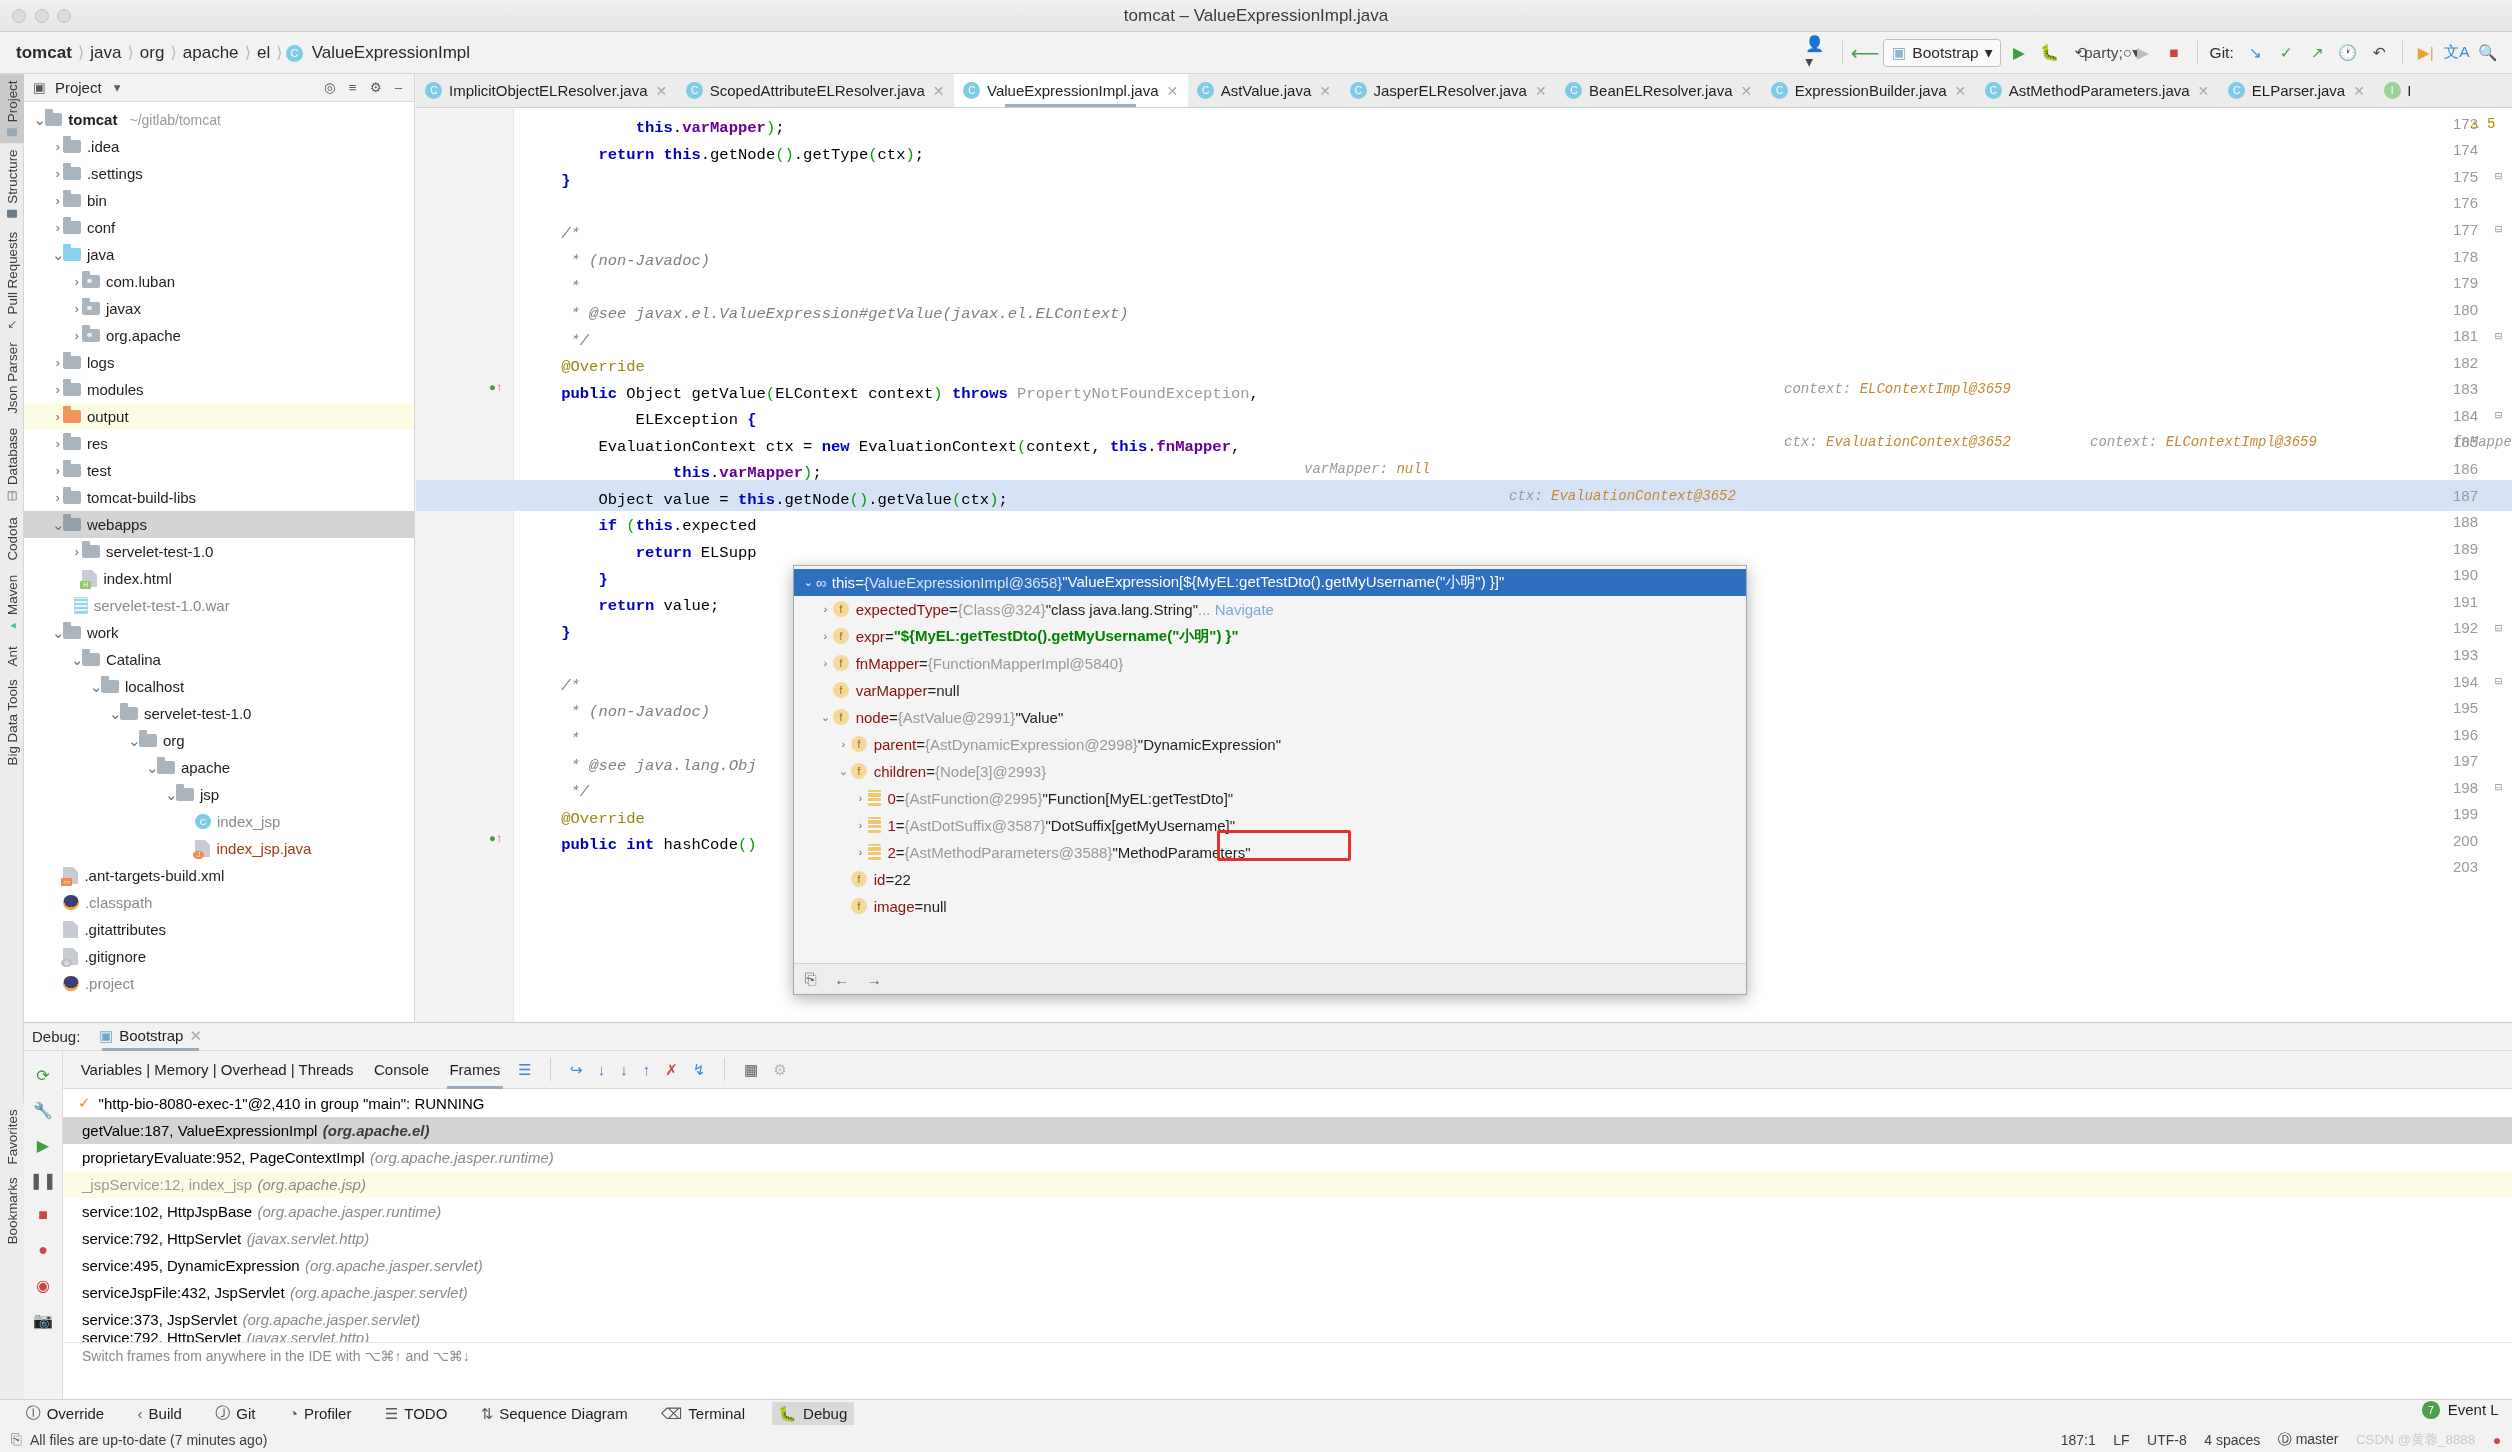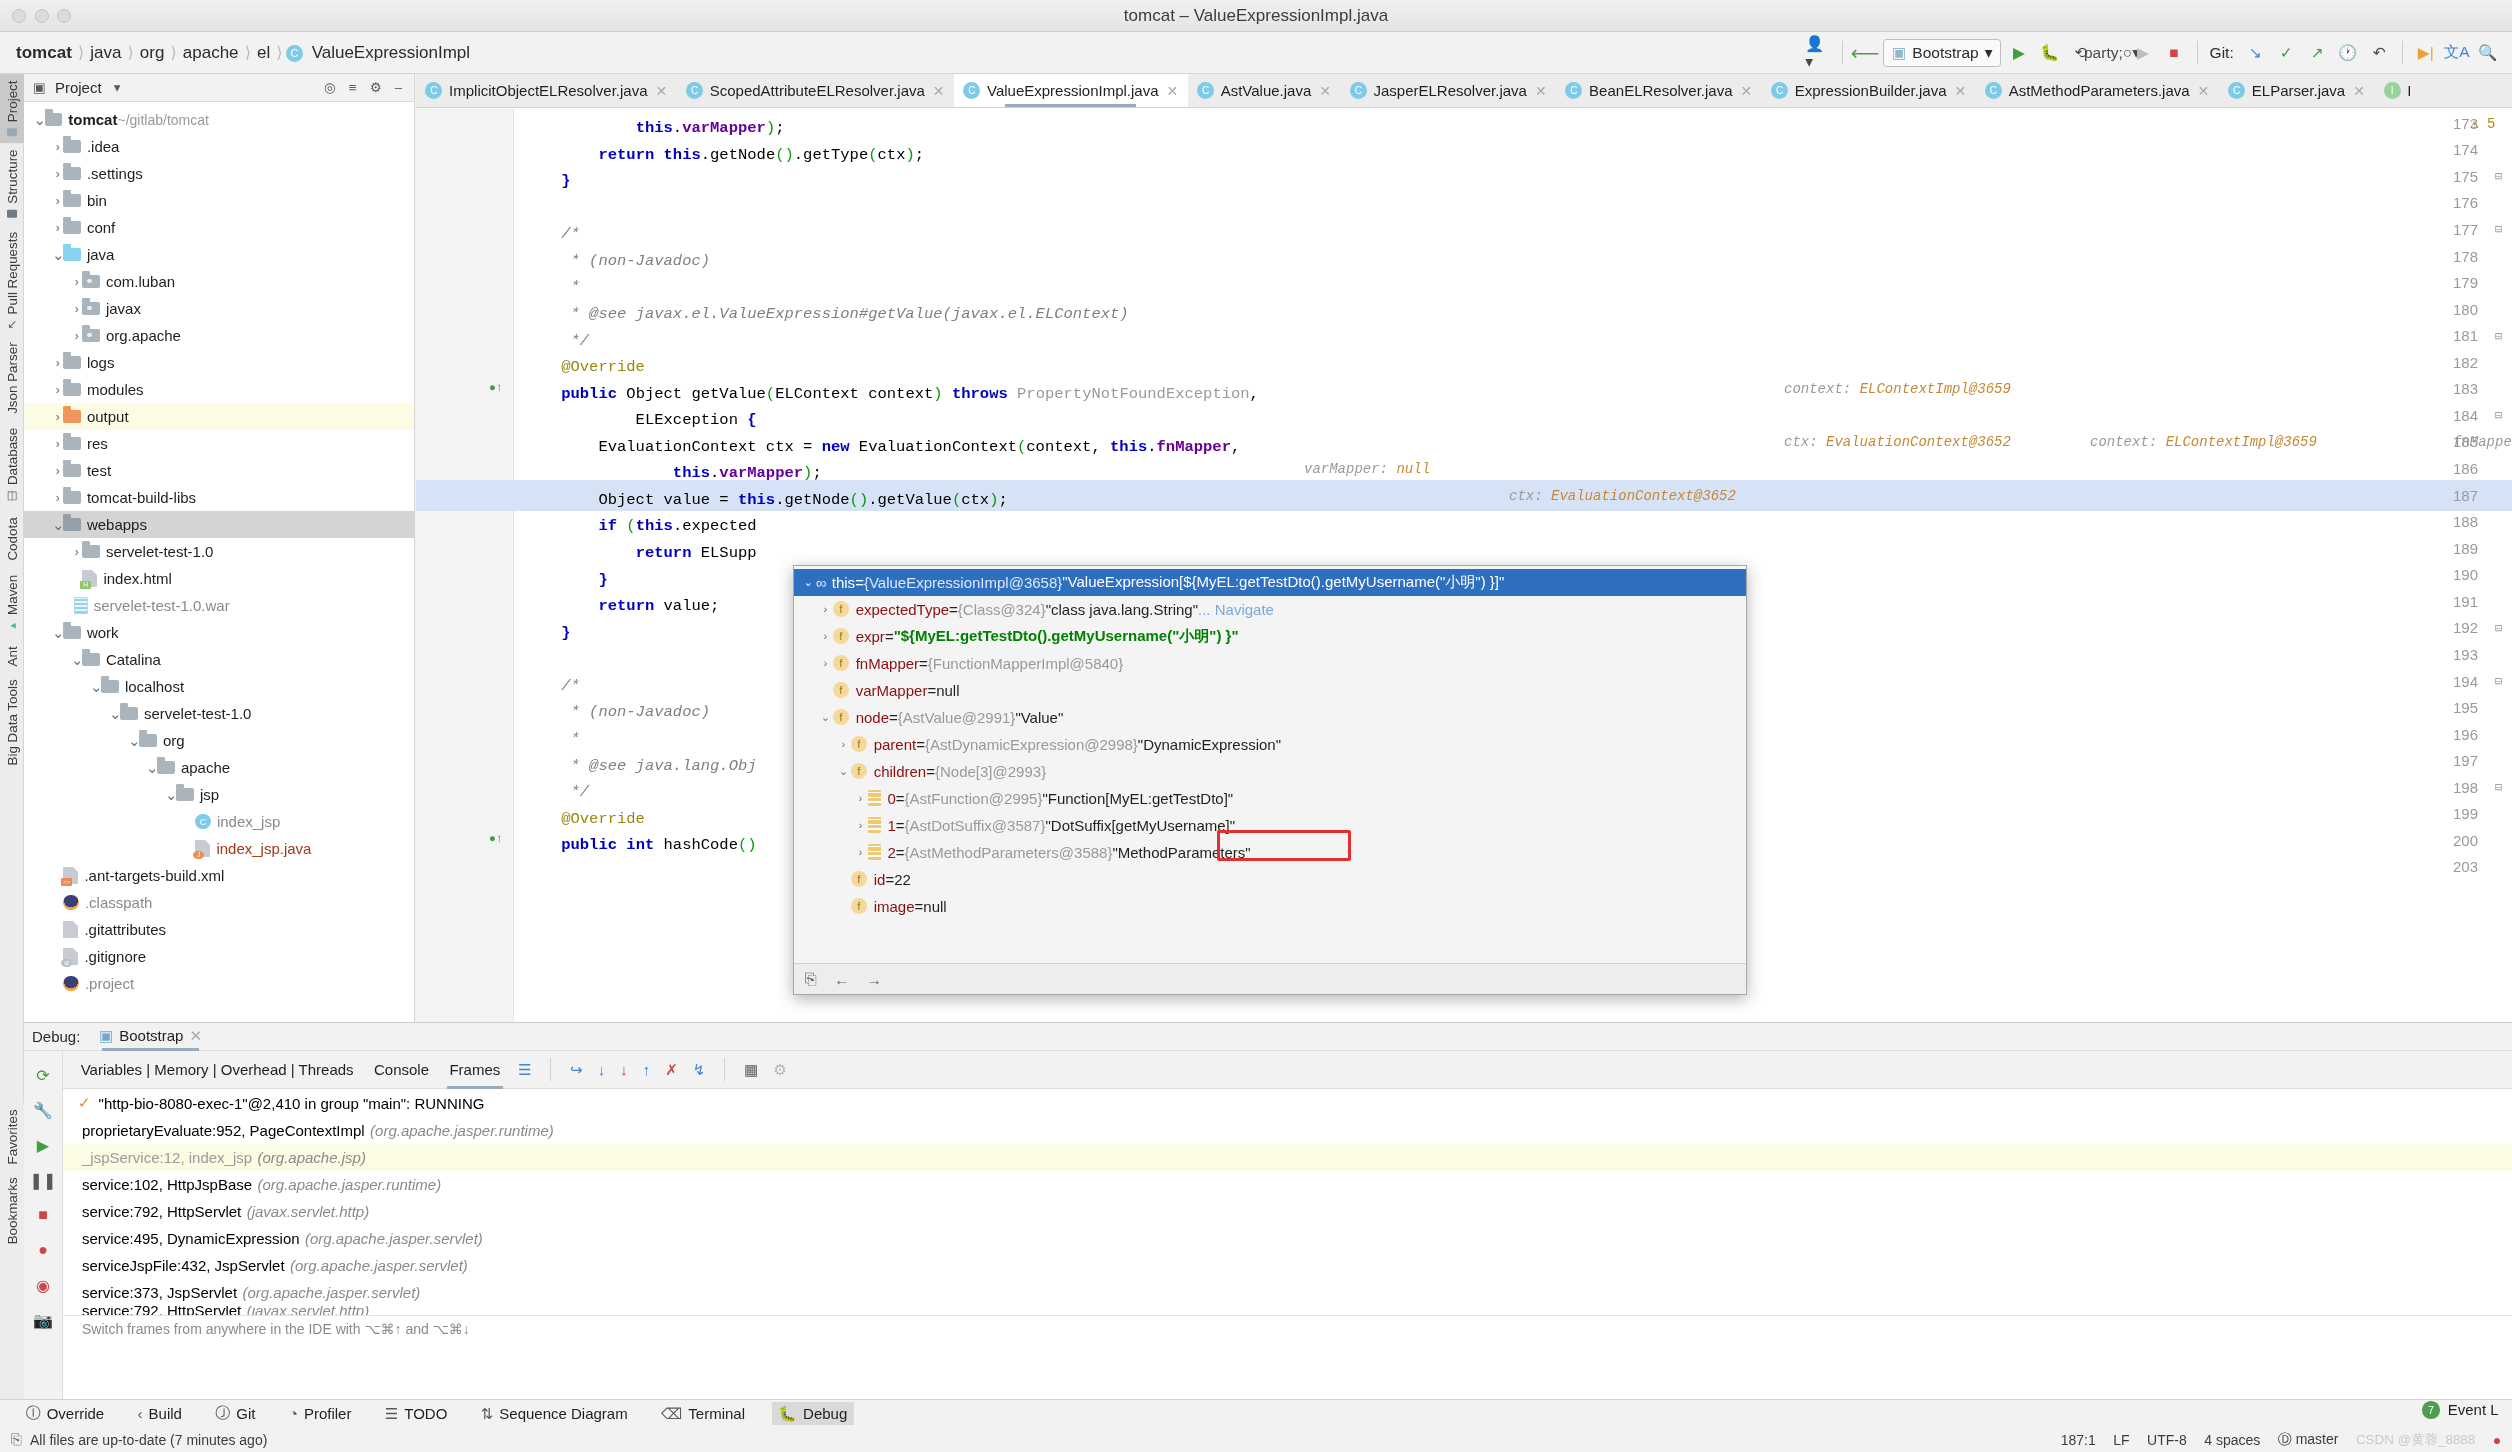--- a/index.html
+++ b/index.html
@@ -128,21 +128,21 @@
     justify-content:center; margin-right:6px; flex:0 0 auto;
   }
   .zipi {
     display:inline-block; width:13.4px; height:17.5px; margin-right:6px; flex:0 0 auto;
     background: repeating-linear-gradient(0deg,#8fd5ef 0 2px,#e8f6fc 2px 4px);
     border:0.7px solid #b7d9e6;
   }
   .t-grey { color: #8a8a8a; }
   .t-red { color: #a33a12; }
   .t-bold { font-weight: bold; }
-  .t-path { color: #9a9a9a; font-size: 14px; margin-left: 0; }
+  .t-path { color: #9a9a9a; font-size: 14px; margin-left: 12px; }
 
   
   .tabsbar {
     position: absolute; left: 416px; top: 74px; width: 2097px; height: 34px;
     background: #ececec; border-bottom: 0.7px solid #d2d2d2;
     display: flex; align-items: stretch; overflow: hidden;
   }
   .tab {
     display: flex; align-items: center; gap: 6.7px; padding: 0 9.4px;
     font-size: 15px; color: #1f1f1f; white-space: nowrap; position: relative;
@@ -858,20 +858,24 @@
         <span style="color:#3b87d6;">↯</span>
         <span class="dw-tsep"></span>
         <span style="color:#5a5a5a;">▦</span>
         <span style="color:#b5b5b5;">⚙</span>
       </div>
       <div class="thread-row">
         <span style="color:#e08a2a;">✓</span>
         <span>"http-bio-8080-exec-1"@2,410 in group "main": RUNNING</span>
       </div>
       <div id="frames-list">
+          <div class="frm sel">
+            <span>getValue:187, ValueExpressionImpl</span>
+            <span class="pkg">(org.apache.el)</span>
+          </div>
           <div class="frm">
             <span>proprietaryEvaluate:952, PageContextImpl</span>
             <span class="pkg">(org.apache.jasper.runtime)</span>
           </div>
           <div class="frm yellow">
             <span>_jspService:12, index_jsp</span>
             <span class="pkg">(org.apache.jsp)</span>
           </div>
           <div class="frm">
             <span>service:102, HttpJspBase</span>

